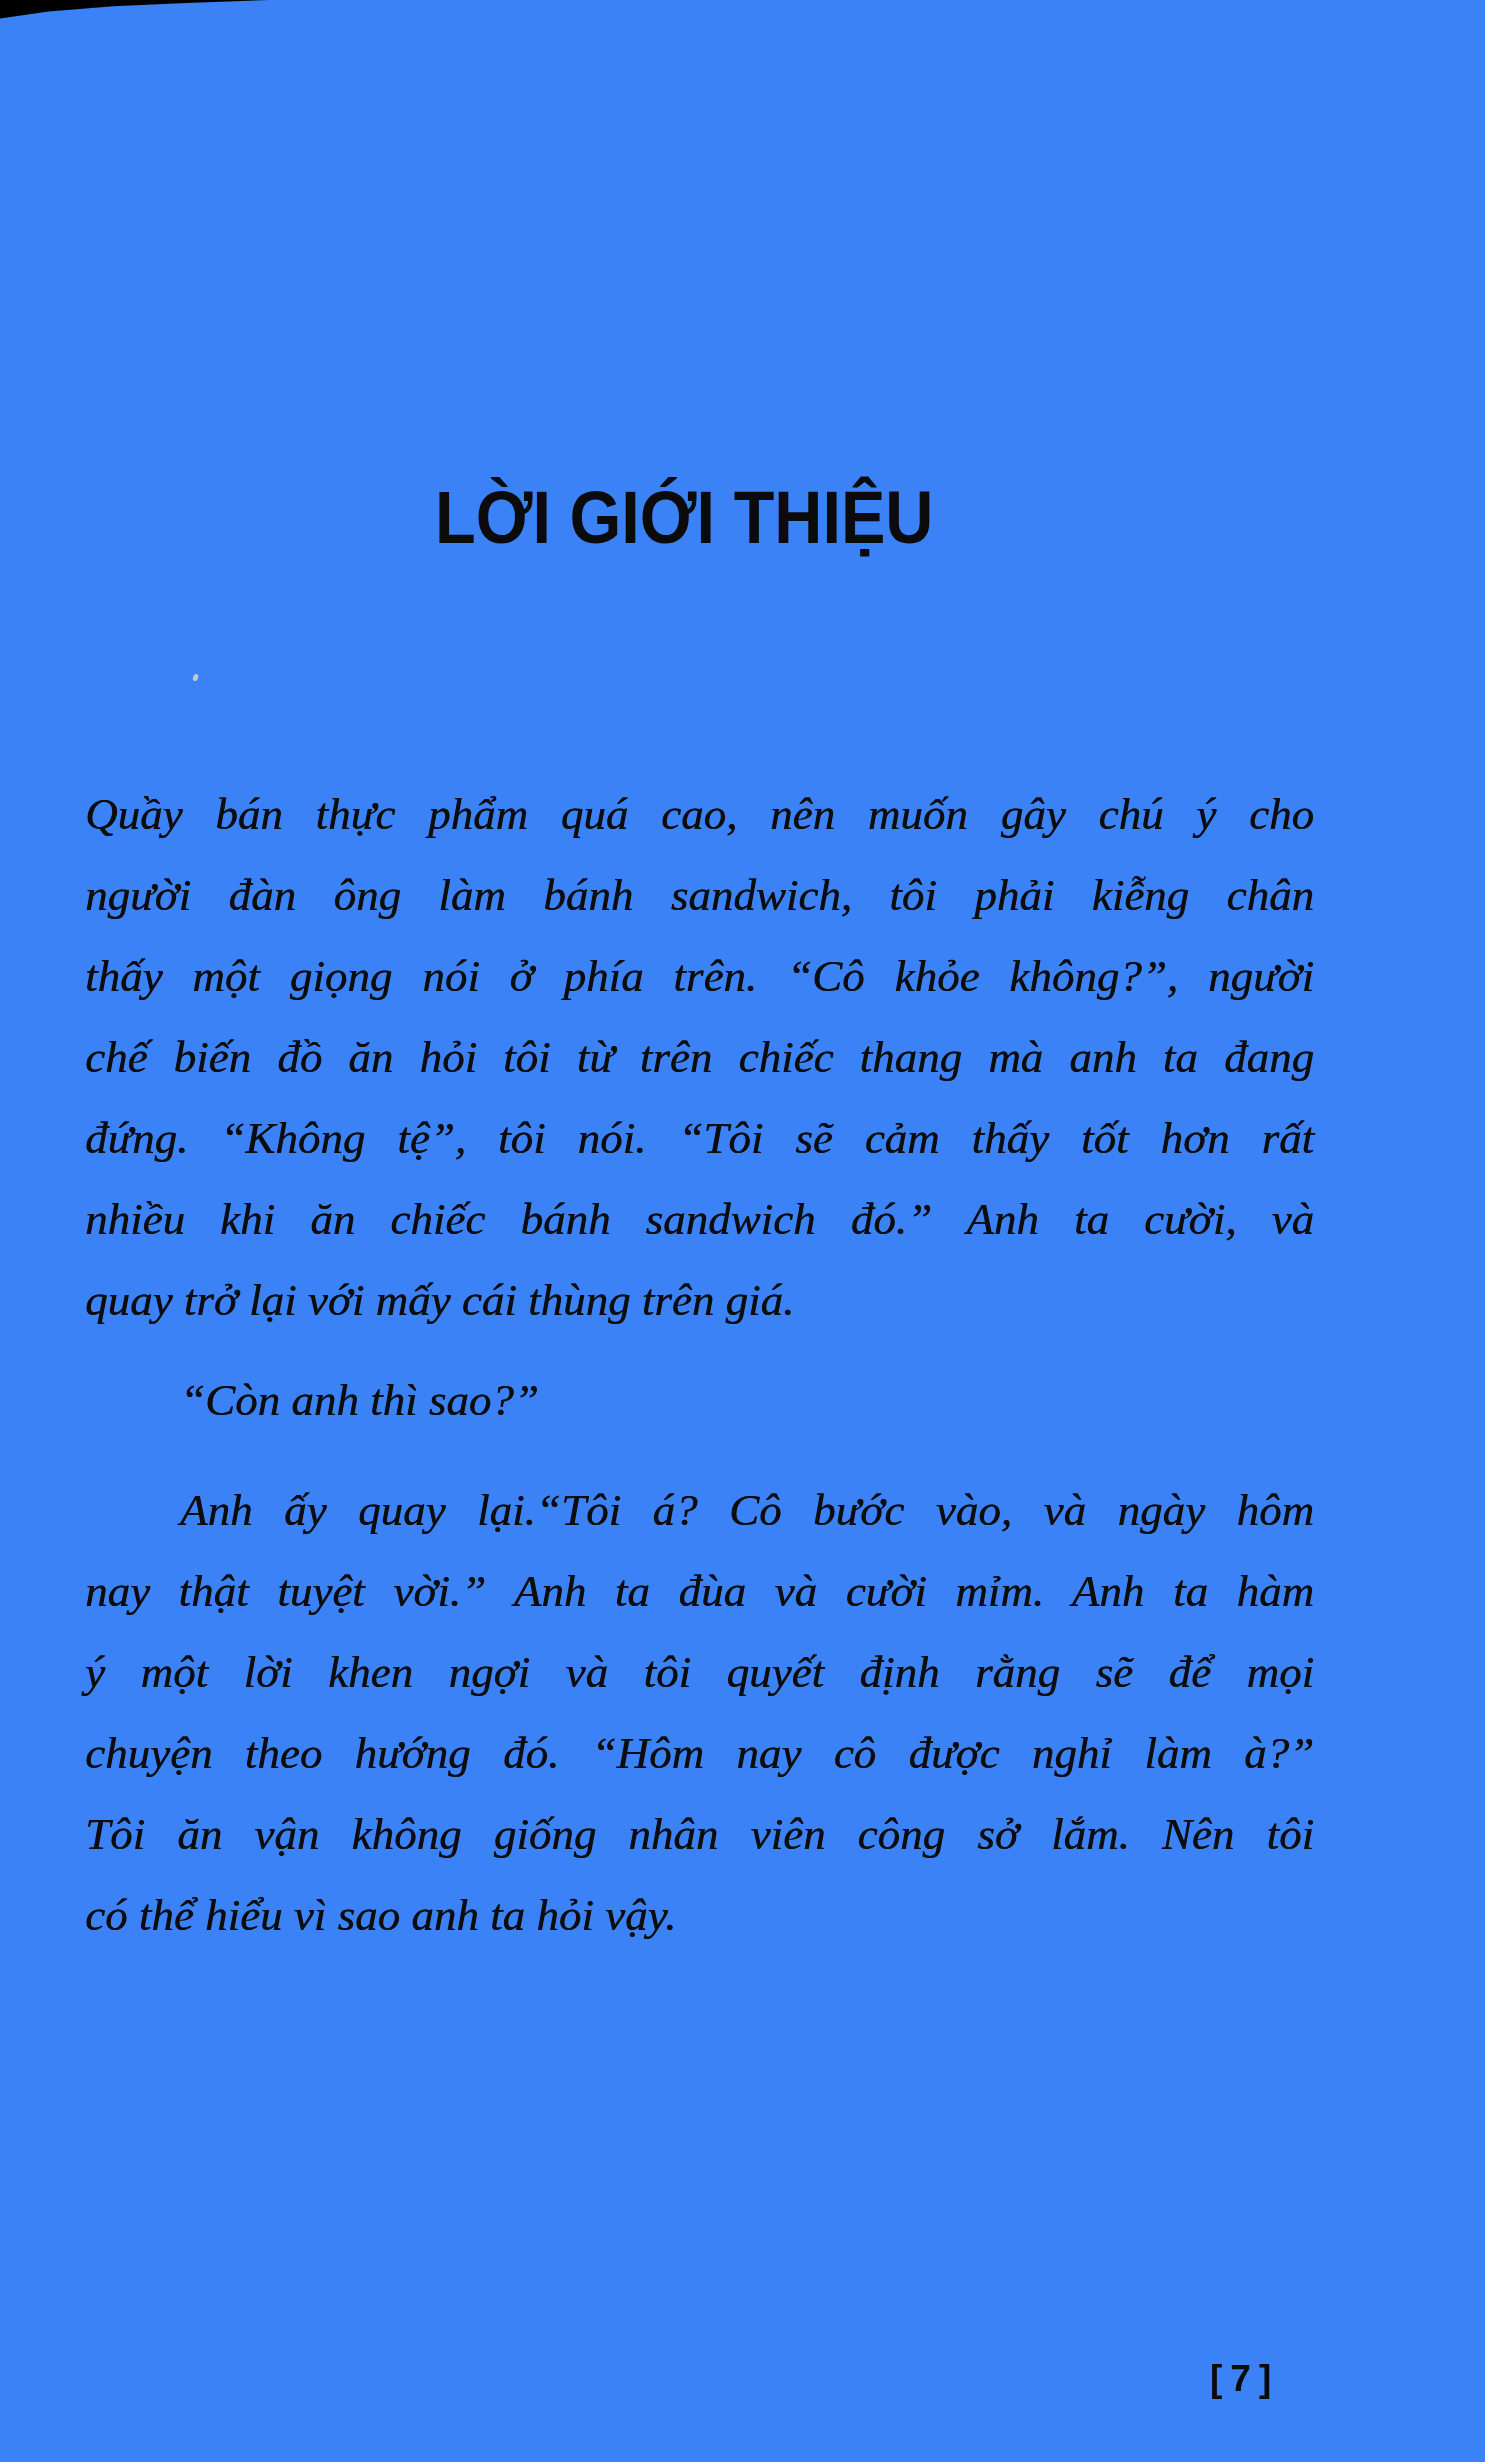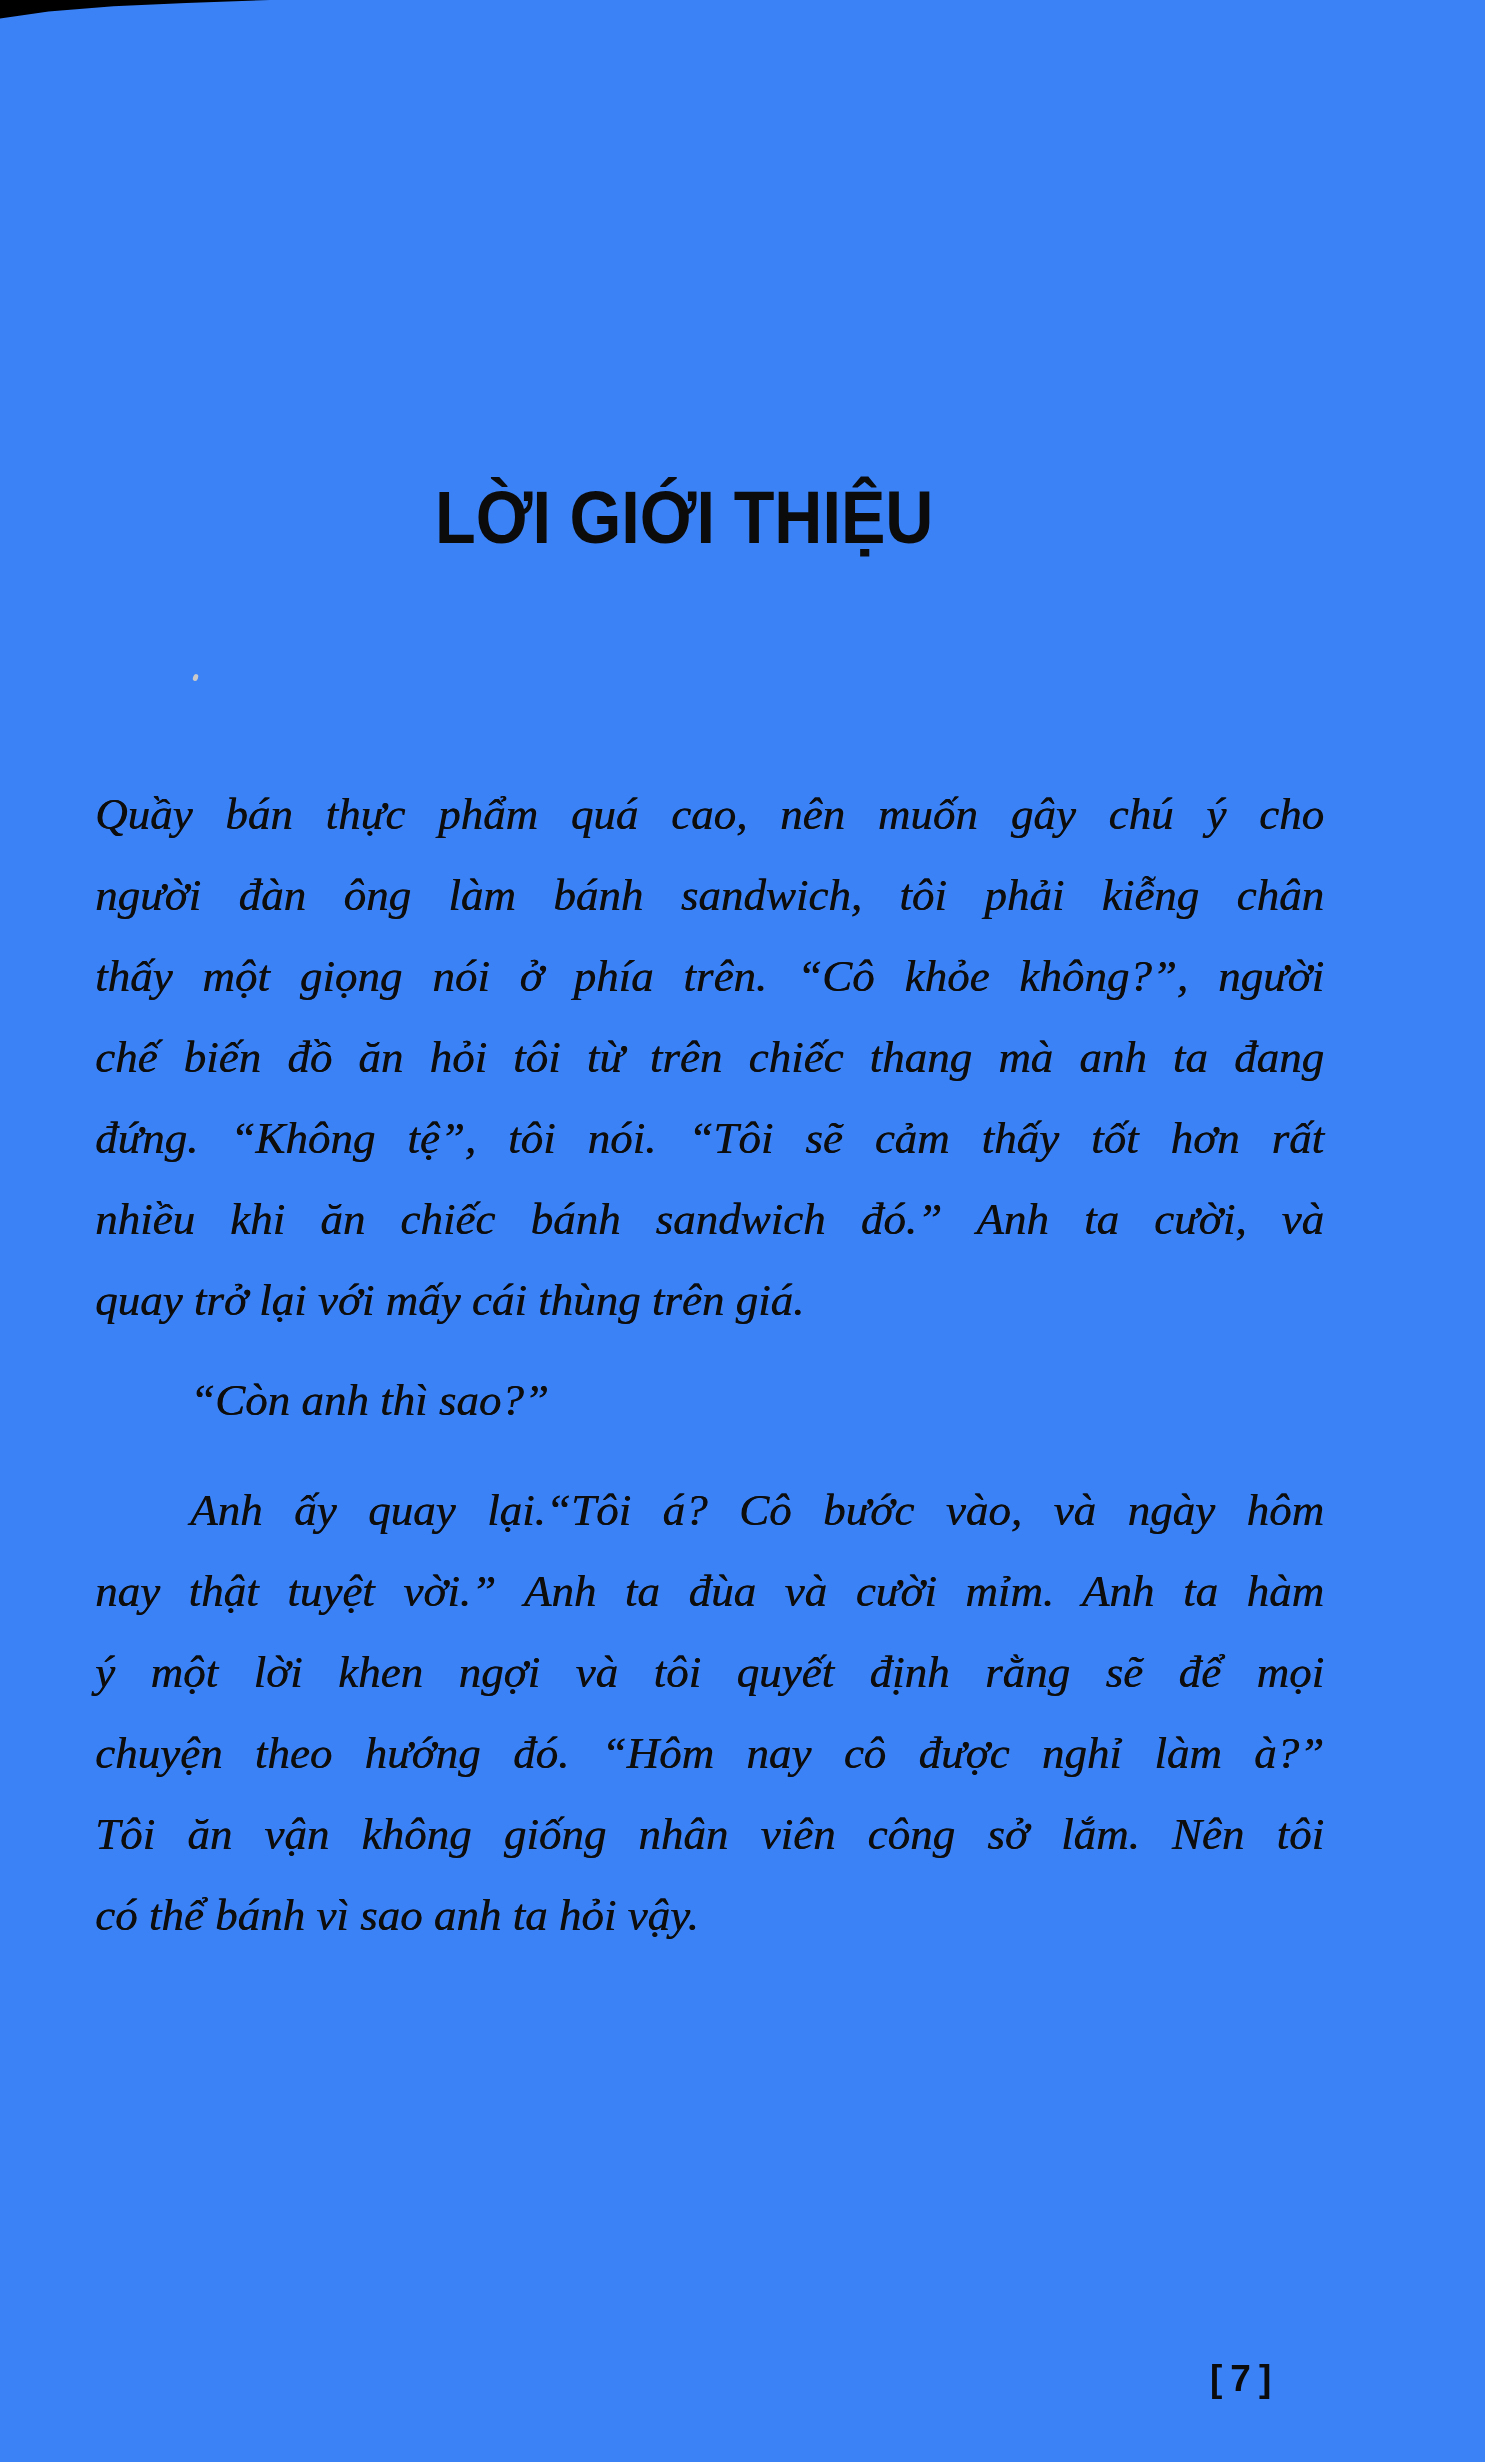--- a/index.html
+++ b/index.html
@@ -34,21 +34,20 @@
     transform:scaleX(0.9);
     transform-origin:0 50%;
   }
   .body-text{
     position:absolute;left:85px;top:774px;
     width:1229px;
     font-style:italic;
     font-size:45px;line-height:81px;
     color:#0d0d0d;
     text-shadow:0.5px 0.2px 0 currentColor; 
-    margin-left:10px;
   }
   .para{margin:0;}
   .para + .para{margin-top:19.3px;}
   .para:nth-child(3){margin-top:29px;}
   .line{
     text-align:justify;
     text-align-last:justify;
   }
   .line.lastline{text-align-last:left;}
   .para.indent .line.firstline{text-indent:95px;}
@@ -83,19 +82,19 @@
       </div>
       <div class="para indent">
         <div class="line firstline lastline">“Còn anh thì sao?”</div>
       </div>
       <div class="para indent">
         <div class="line firstline">Anh ấy quay lại.“Tôi á? Cô bước vào, và ngày hôm</div>
         <div class="line">nay thật tuyệt vời.” Anh ta đùa và cười mỉm. Anh ta hàm</div>
         <div class="line">ý một lời khen ngợi và tôi quyết định rằng sẽ để mọi</div>
         <div class="line">chuyện theo hướng đó. “Hôm nay cô được nghỉ làm à?”</div>
         <div class="line">Tôi ăn vận không giống nhân viên công sở lắm. Nên tôi</div>
-        <div class="line lastline">có thể bánh vì sao anh ta hỏi vậy.</div>
+        <div class="line lastline">có thể hiểu vì sao anh ta hỏi vậy.</div>
       </div>
     </div>
 
   <div class="page-number">[7]</div>
 </div>
 
 
 </body></html>

